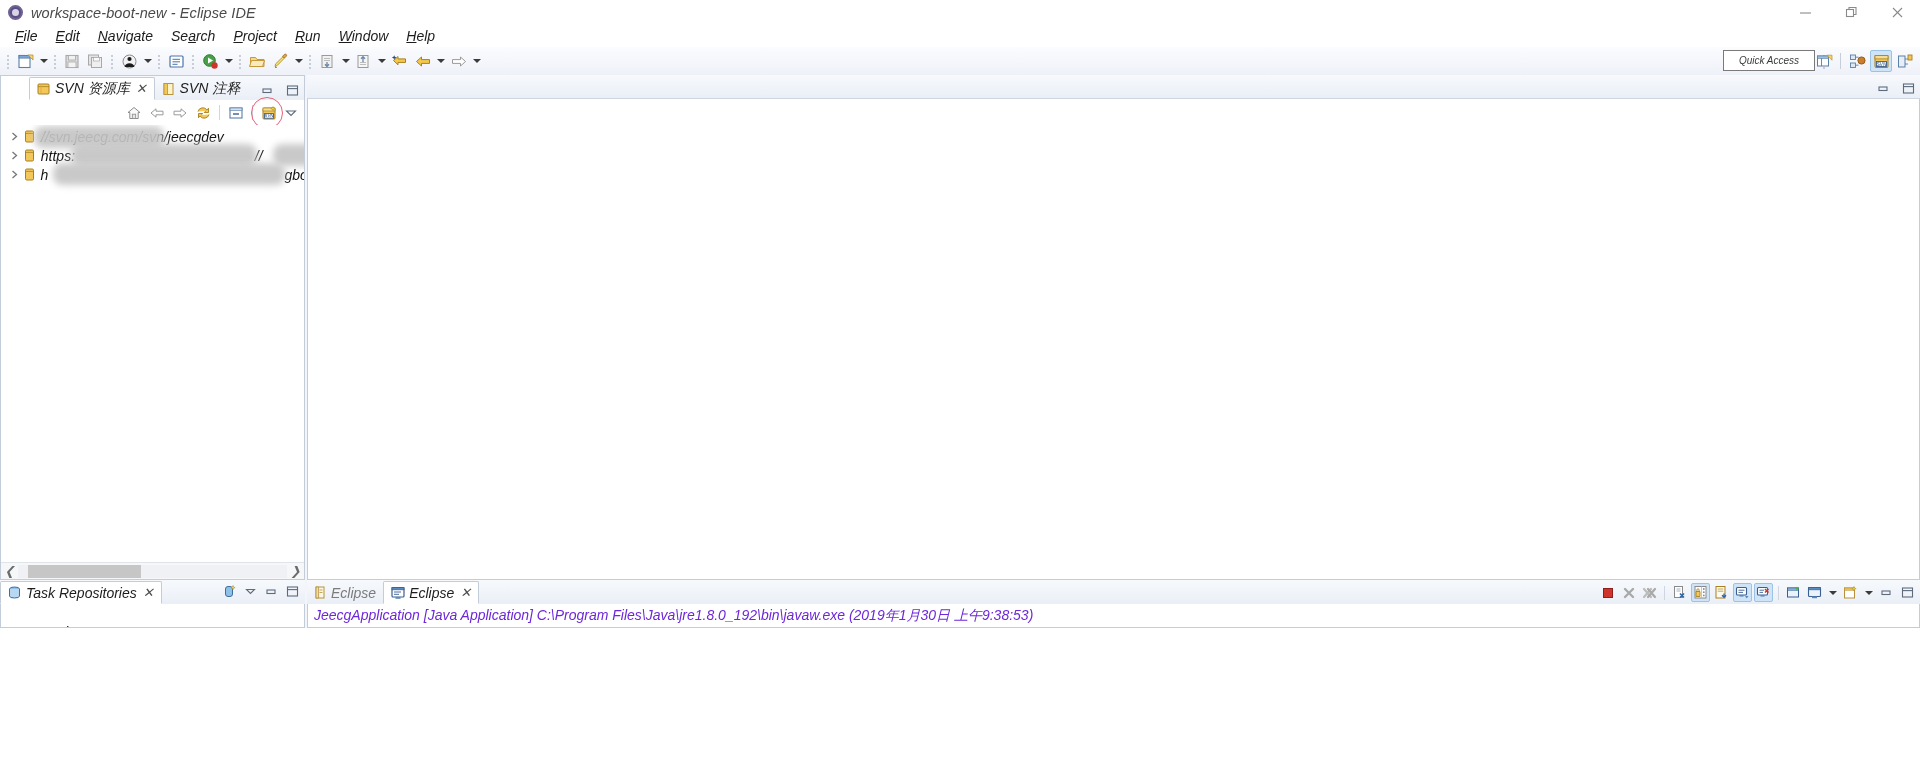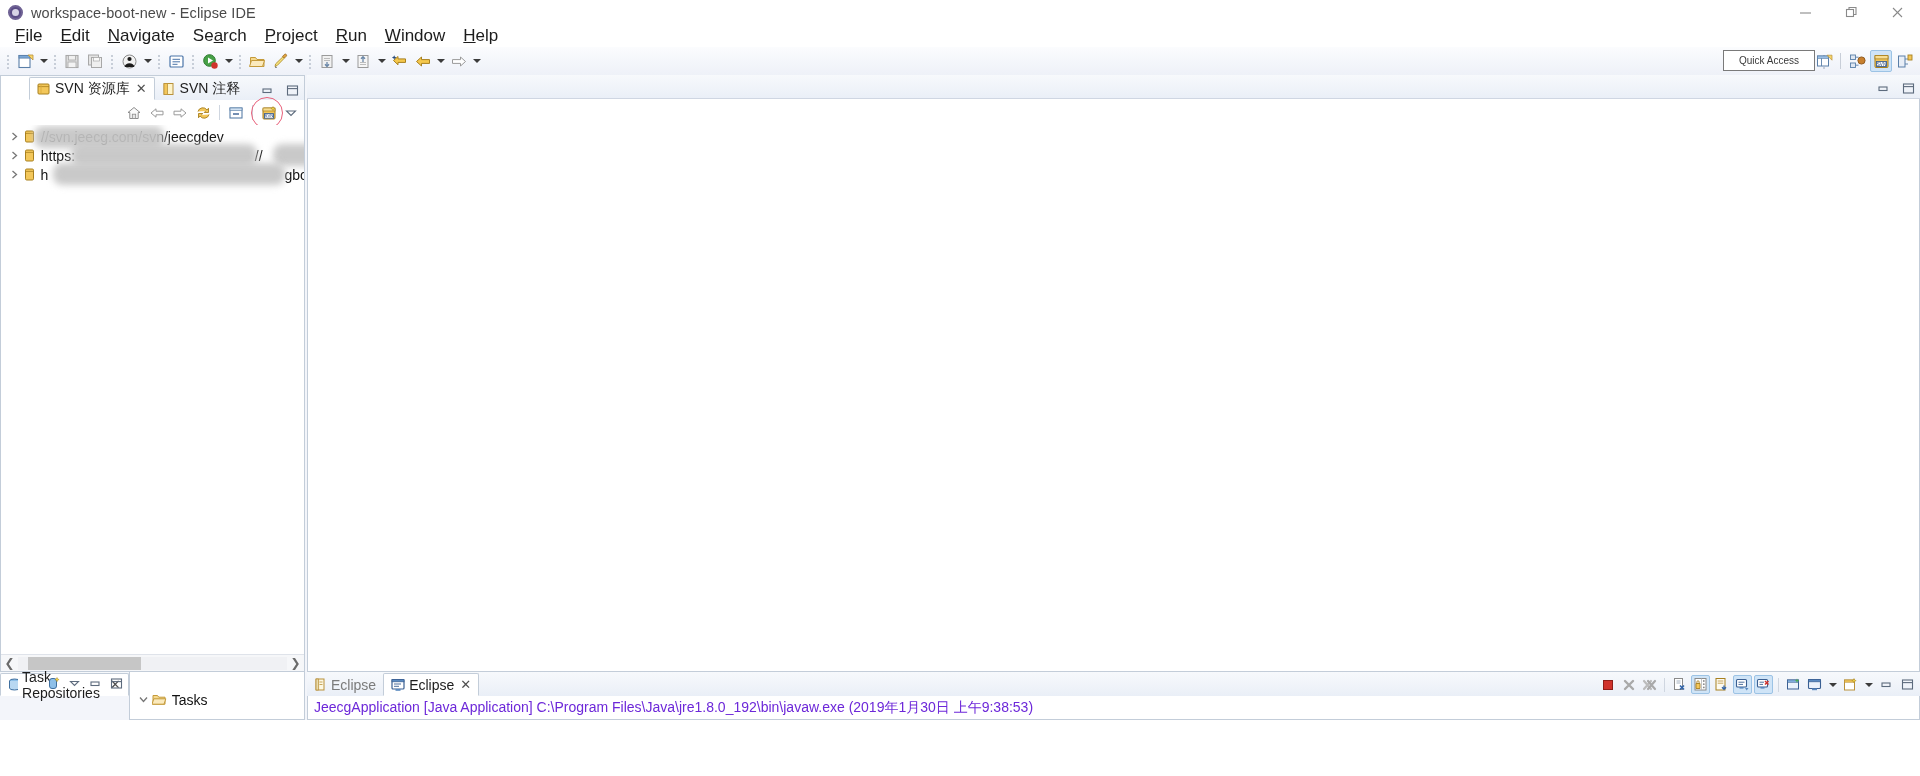--- a/index.html
+++ b/index.html
@@ -3,42 +3,42 @@
 <meta charset="utf-8">
 <style>
   * { box-sizing: border-box; margin: 0; padding: 0; }
   html, body {
     width: 1920px; height: 776px;
     overflow: hidden;
     font-family: "Liberation Sans", sans-serif;
     background: #ffffff;
     -webkit-font-smoothing: antialiased;
   }
-  .app { width: 1920px; height: 720px; position: relative; display: flex; flex-direction: column;
-         background: linear-gradient(180deg,#fdfdfe 0%,#f4f6fb 100%); }
+  .app { width: 1920px; height: 628px; position: relative; display: flex; flex-direction: column;
+         background: linear-gradient(180deg,#fdfdfe 0%,#f4f6fb 100%); font-style: italic; }
 
   
   .titlebar {
     height: 25px; flex: 0 0 25px; display: flex; align-items: center;
     background: #ffffff; position: relative;
   }
   .app-icon { width: 17px; height: 17px; margin-left: 7px; margin-right: 7px; position: relative; flex: 0 0 17px; }
   .app-icon .ring {
     position: absolute; inset: 1px; border-radius: 50%;
     background: #5b4d86; border: 2px solid #6f6294;
   }
   .app-icon .core { position: absolute; left: 5px; top: 5px; width: 7px; height: 7px; border-radius: 50%; background: #d8d4e6; }
   .title-text { font-size: 14.5px; color: #4a4a4a; letter-spacing: .1px; }
   .win-ctrls { position: absolute; right: 0; top: 0; height: 25px; display: flex; }
   .win-btn { width: 46px; height: 25px; display: flex; align-items: center; justify-content: center; }
   .win-btn svg { display: block; }
 
   
   .menubar { height: 22px; flex: 0 0 22px; display: flex; align-items: center; padding-left: 6px; background: #ffffff; }
-  .menu-item { font-size: 17px; color: #1c1c1c; padding: 1px 9px; line-height: 20px; white-space: nowrap; }
+  .menu-item { font-size: 14px; color: #1c1c1c; padding: 1px 9px; line-height: 20px; white-space: nowrap; }
   .menu-item u { text-decoration: underline; }
 
   
   .toolbar { height: 28px; flex: 0 0 28px; display: flex; align-items: center;
              background: linear-gradient(180deg,#fbfcfe 0%,#eef1f8 100%); padding-left: 3px; position: relative; }
   .tgrip { width: 7px; height: 18px; margin: 0 2px; position: relative; }
   .tgrip::before, .tgrip::after {
     content:""; position:absolute; left:2px; width:2px; height:2px; background:#b9c0cc; border-radius:1px;
   }
   .tgrip::before { top:3px; box-shadow: 0 4px 0 #b9c0cc, 0 8px 0 #b9c0cc; }
@@ -91,21 +91,21 @@
   .hs-track { flex:1 1 auto; height:13px; background:#f0f1f4; position:relative; }
   .hs-thumb { position:absolute; left: 10px; top:0; width: 113px; height:13px; background:#c6c6c6; }
 
   .editor-area { flex:1 1 auto; display:flex; flex-direction:column; min-height:0; margin-left:2px; }
   .editor-head { height: 24px; flex:0 0 24px; position:relative;
                  background: linear-gradient(180deg,#f7f9fc 0%,#eaeff7 100%); border-bottom:1px solid #cfd6e2; }
   .editor-canvas { flex:1 1 auto; background:#fff; border:1px solid #c3cdd9; border-top:none; }
 
   
   .bottom { height: 48px; flex:0 0 48px; display:flex; background:#f3f5fa; }
-  .bl { width: 305px; flex:0 0 305px; display:flex; }
+  .bl { width: 305px; flex:0 0 305px; display:flex; flex-direction:column; }
   .br { flex:1 1 auto; display:flex; flex-direction:column; margin-left:2px; }
   .btabs { height: 24px; flex:0 0 24px; display:flex; align-items:flex-end; position:relative;
            background: linear-gradient(180deg,#f7f9fc 0%,#eaeff7 100%); }
   .bbody { flex:1 1 auto; background:#fff; border:1px solid #c3cdd9; border-top:none; overflow:hidden; }
   .console-line { font-size:14px; color:#6d28d9; padding: 3px 12px 0 6px; white-space:nowrap; }
   .btool { position:absolute; right:3px; bottom:2px; display:flex; align-items:center; gap:2px; }
   .bb { width:19px; height:19px; display:flex; align-items:center; justify-content:center; border-radius:2px; }
   .bb.on { background:#cfe4f7; border:1px solid #9cc3e5; }
   .bsep { width:1px; height:14px; background:#cfd6e0; margin:0 3px; }
 

